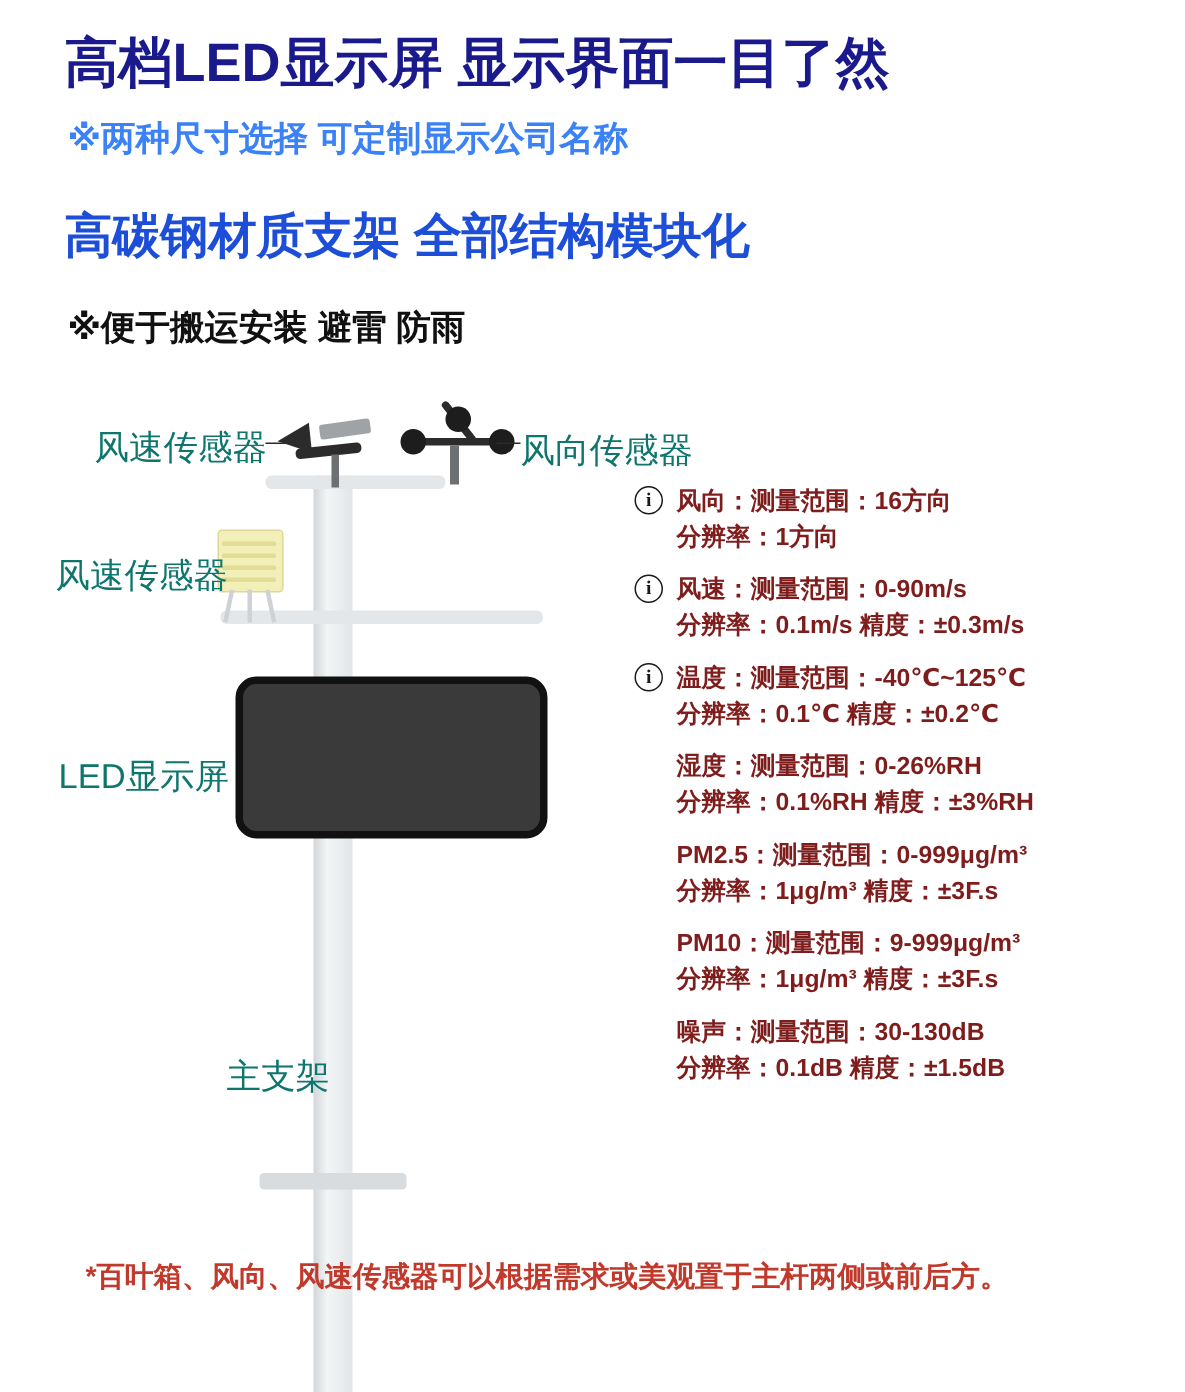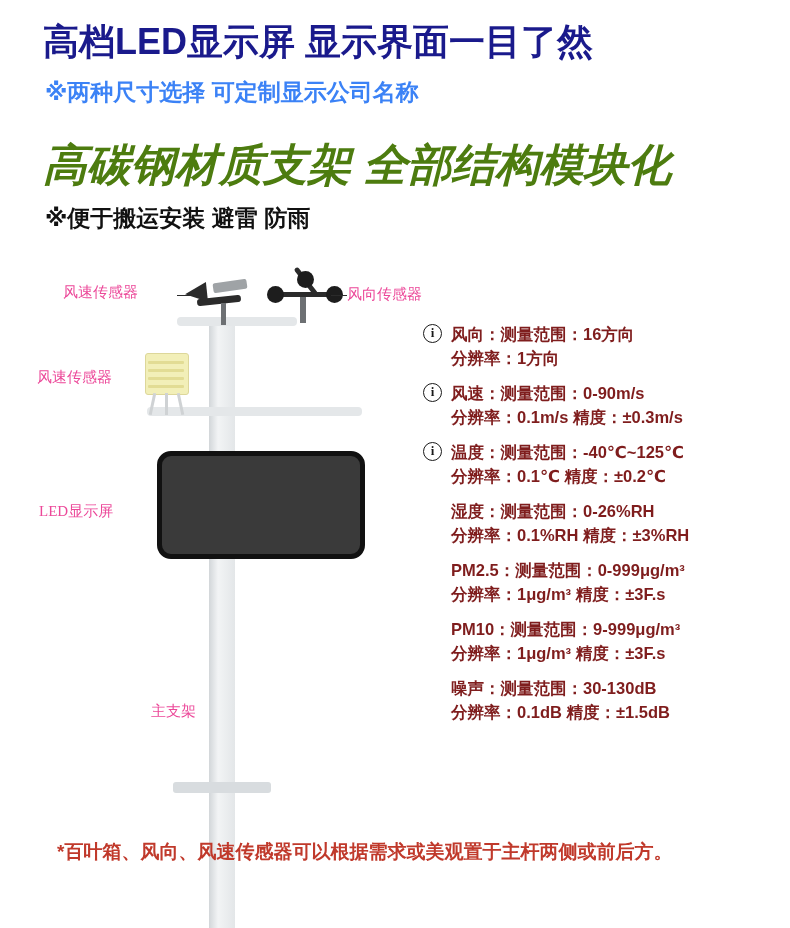--- a/index.html
+++ b/index.html
@@ -39,25 +39,24 @@
     top: 77px;
     font-size: 23px;
     font-weight: bold;
     color: #3b82f6;
     white-space: nowrap;
   }
   .headline-2 {
     position: absolute;
     left: 26px;
     top: 136px;
-    font-size: 44px;
-    font-weight: bold;
-    color: #4d7c0f;
-    white-space: nowrap;
-    font-style: italic;
+    font-size: 32px;
+    font-weight: bold;
+    color: #1d4ed8;
+    white-space: nowrap;
   }
   .subline-2 {
     position: absolute;
     left: 28px;
     top: 203px;
     font-size: 23px;
     font-weight: bold;
     color: #111111;
     white-space: nowrap;
     text-align: center;
@@ -254,24 +253,23 @@
     height: 108px;
     background: #3a3a3a;
     border: 5px solid #111111;
     border-radius: 14px;
     box-sizing: border-box;
   }
 
   
   .dlabel {
     position: absolute;
-    font-size: 15px;
-    color: #ec4899;
-    white-space: nowrap;
-    font-family: Liberation Serif, serif;
+    font-size: 23px;
+    color: #0f766e;
+    white-space: nowrap;
   }
   .lbl-windspeed { left: 46px; top: 28px; }
   .lbl-winddir   { left: 330px; top: 30px; }
   .lbl-louver    { left: 20px;  top: 113px; }
   .lbl-led       { left: 22px;  top: 247px; }
   .lbl-pole      { left: 134px; top: 447px; }
 
   .leader {
     position: absolute;
     background: #2b2b2b;

